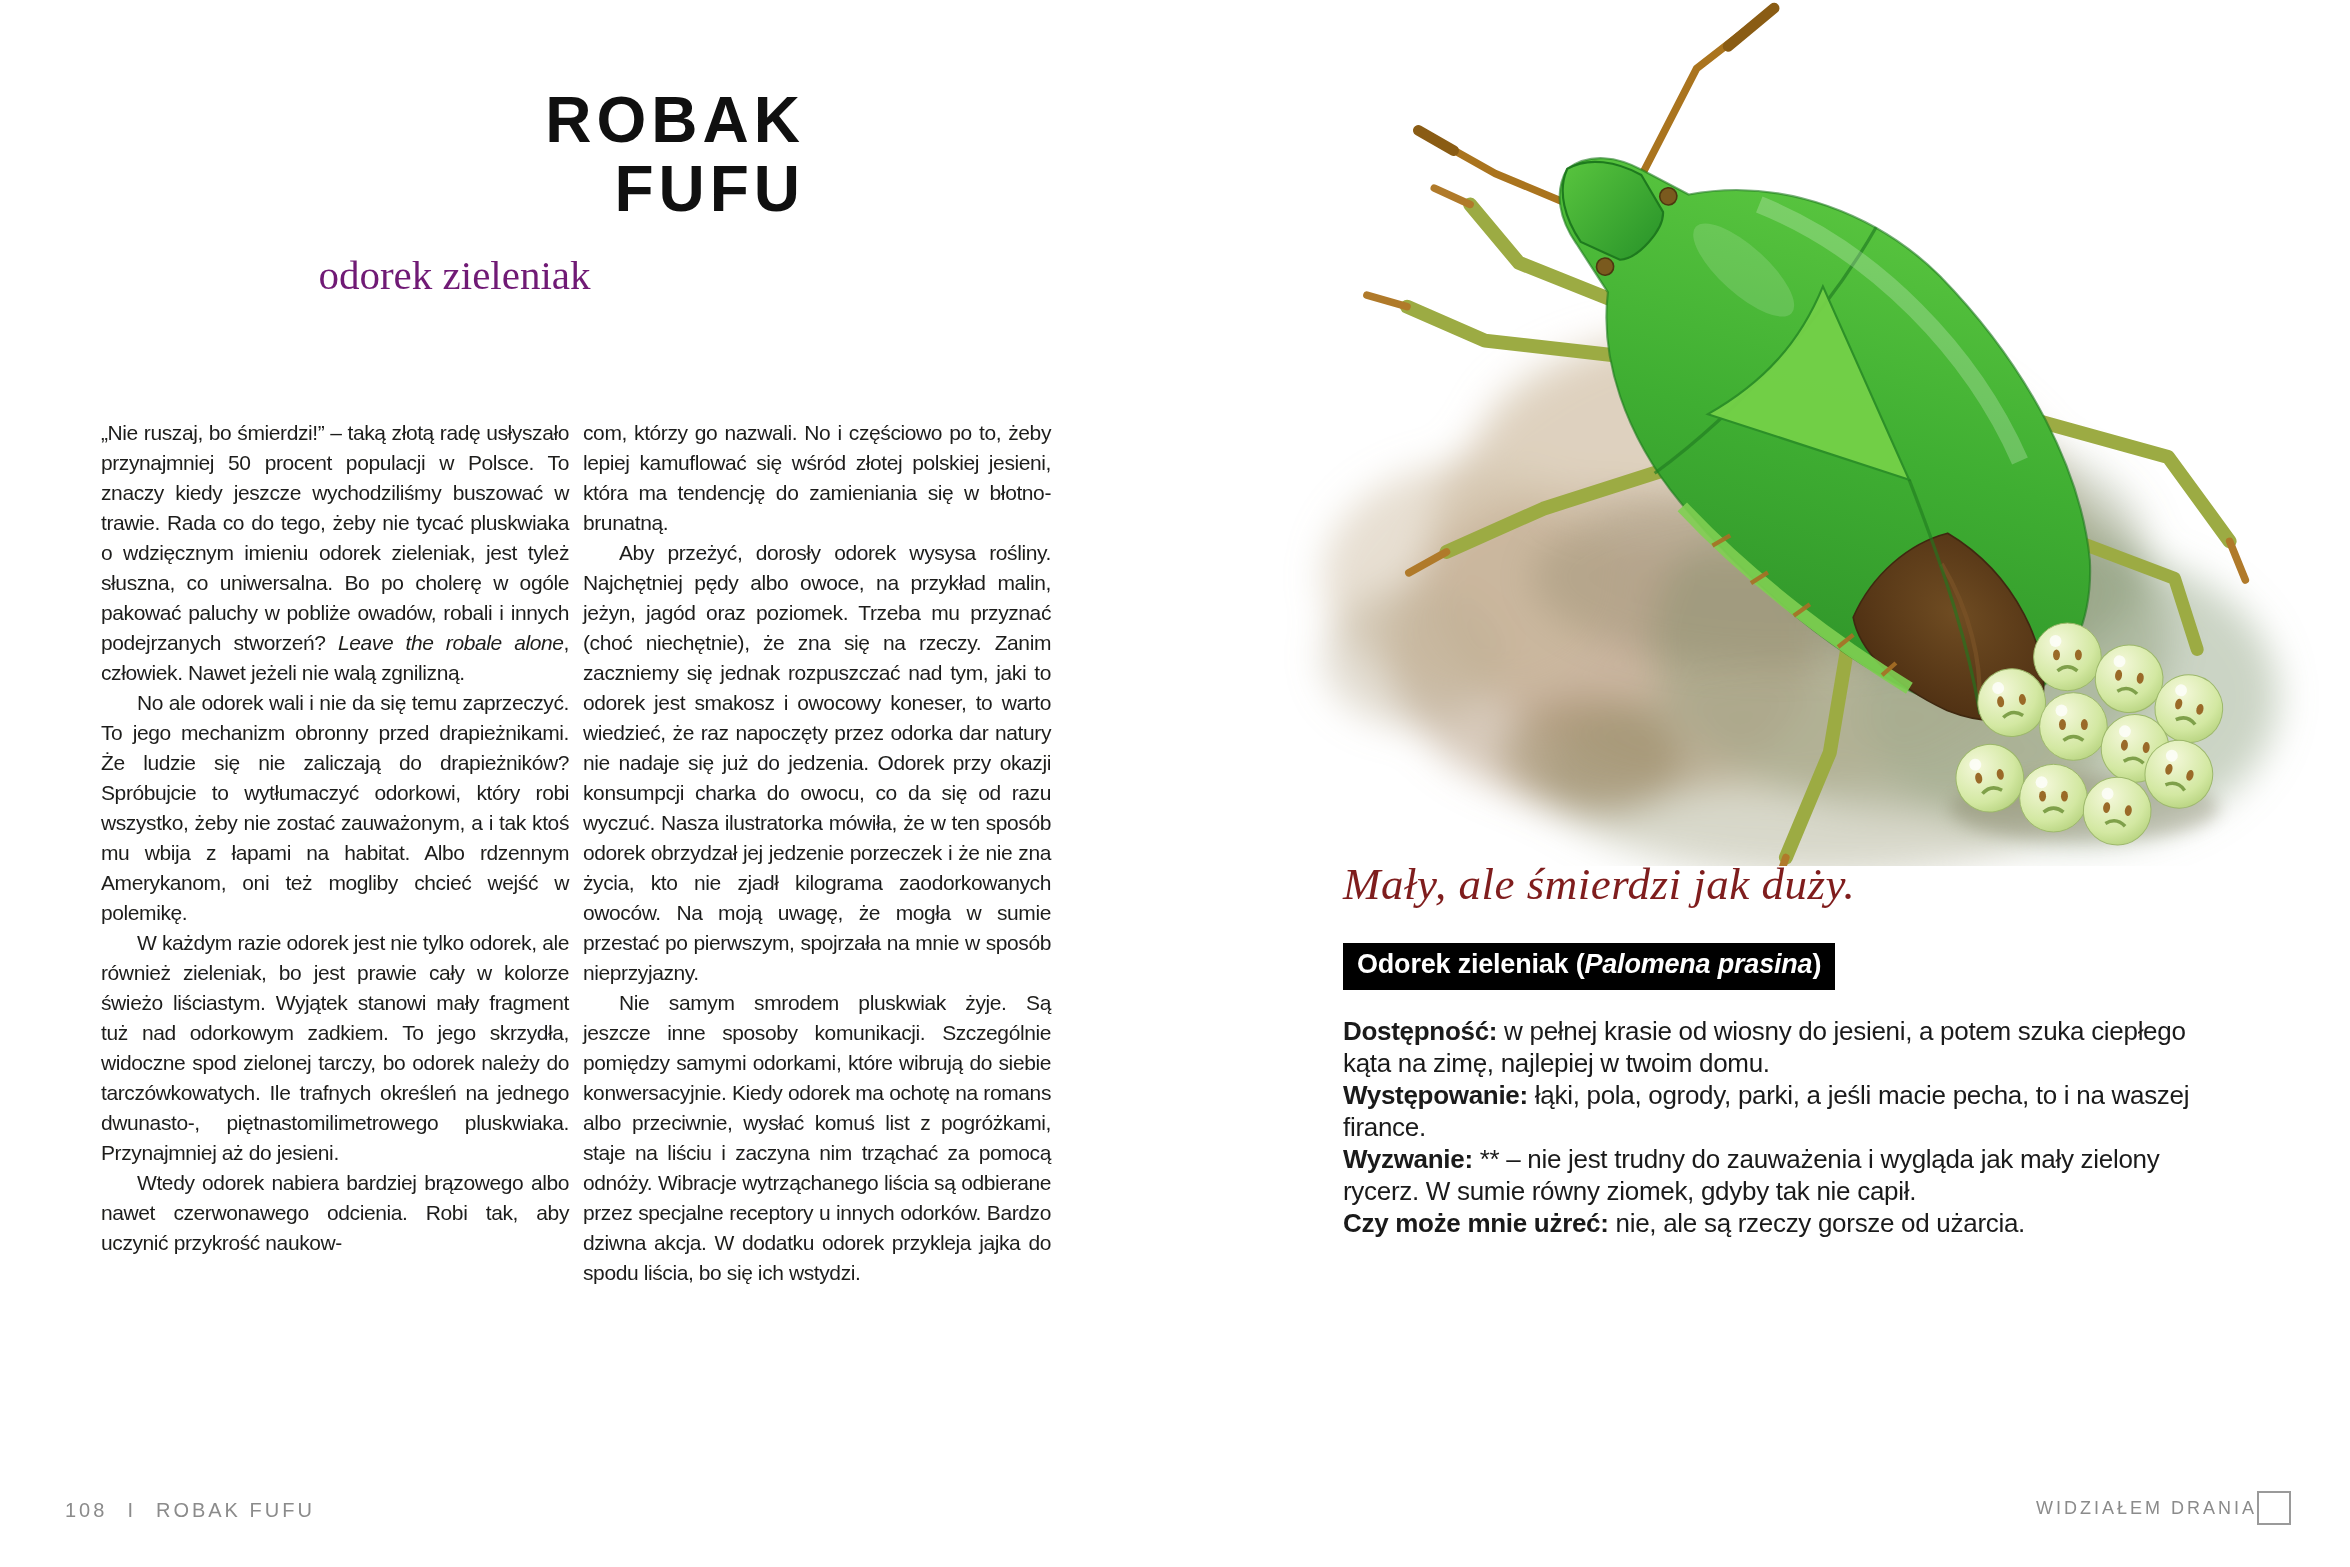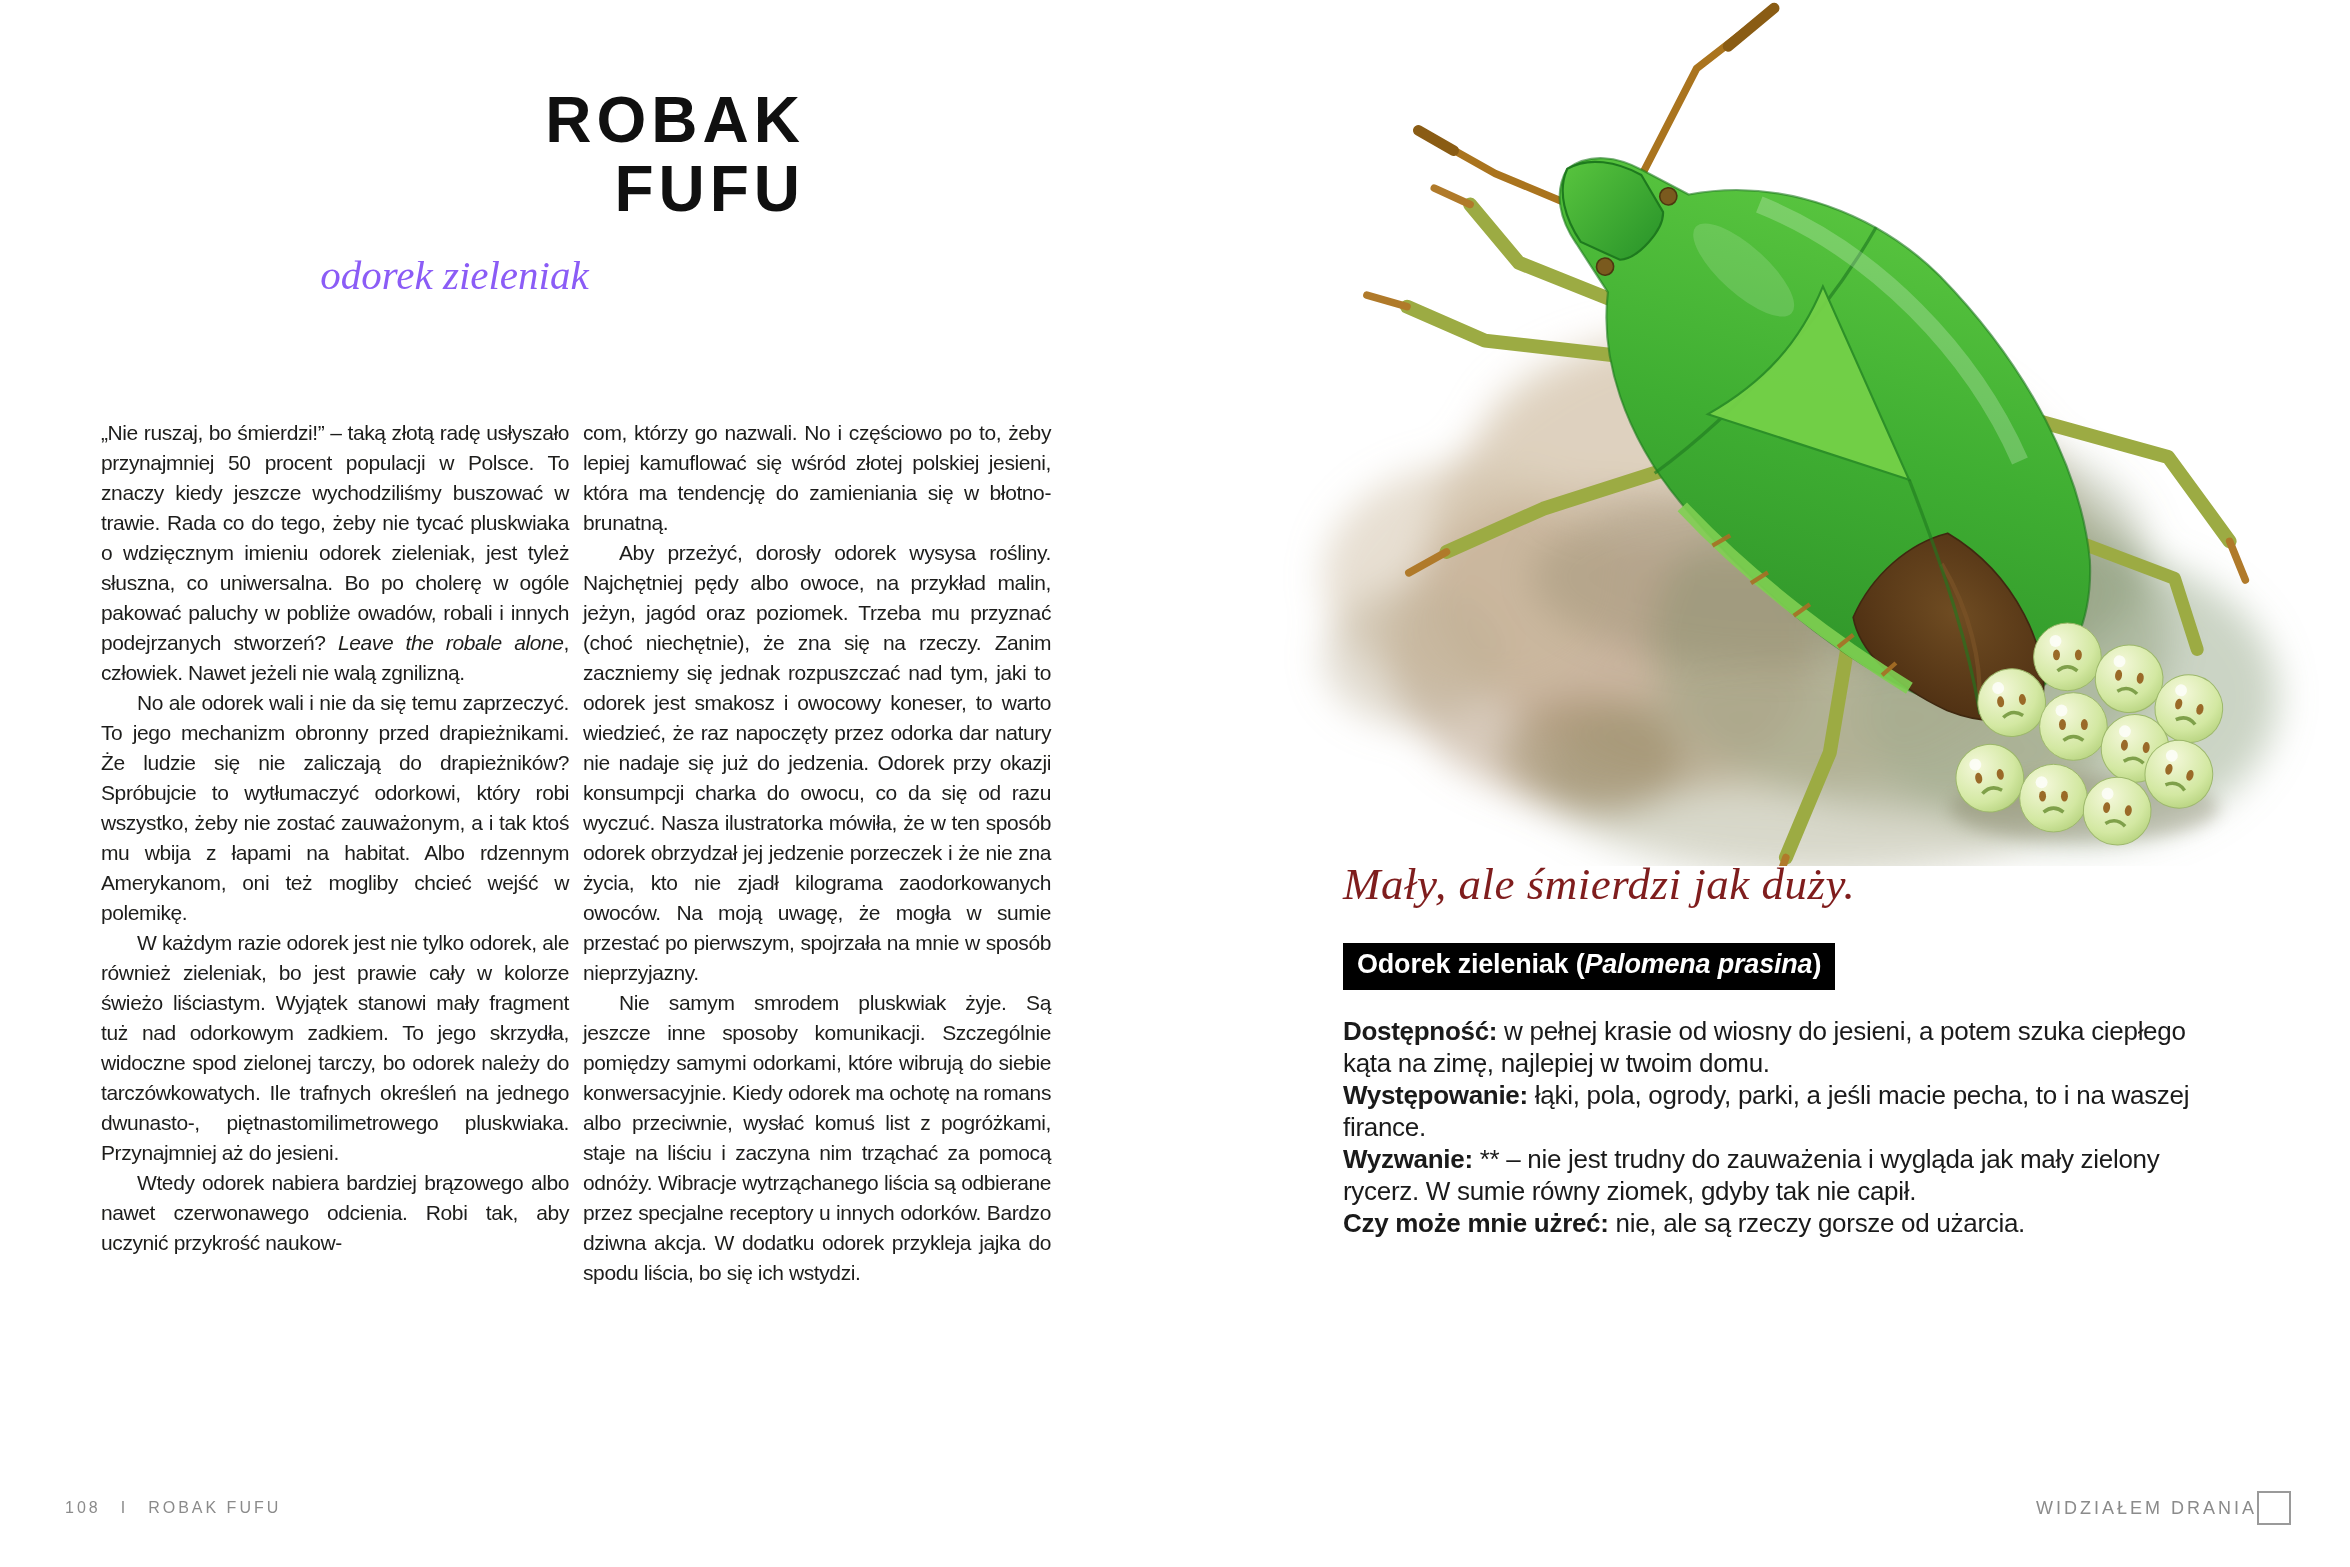--- a/index.html
+++ b/index.html
@@ -4,42 +4,42 @@
 <style>
   *{box-sizing:border-box}
   html,body{margin:0;padding:0;background:#ffffff}
   #page{position:relative;width:2350px;height:1567px;background:#ffffff;
         font-family:"Liberation Sans",sans-serif;color:#1d1d1b;overflow:hidden}
 
   
   .title-block{position:absolute;left:104px;top:86px;width:701px;text-align:right}
   .title-line{font-size:64px;line-height:69px;font-weight:700;letter-spacing:5px;color:#101010}
   .subtitle{position:absolute;left:104px;top:251px;width:701px;text-align:center;
-            font-family:"Liberation Serif",serif;font-style:italic;font-size:41px;color:#8b5cf6}
+            font-family:"Liberation Serif",serif;font-size:41px;color:#701a75}
   .col{position:absolute;top:418px;width:468px}
   #col1{left:101px}
   #col2{left:583px}
   .para{margin:0;text-align:justify;font-size:21px;line-height:30px;letter-spacing:-0.4px}
   .para + .para{text-indent:36px}
   .para em{font-style:italic}
 
   
   .illustration{position:absolute;left:1174px;top:0;width:1176px;height:866px}
   .caption{position:absolute;left:1343px;top:858px;font-family:"Liberation Serif",serif;
            font-style:italic;font-size:45px;color:#7f1d1d;letter-spacing:0.5px}
   .species-label{position:absolute;left:1343px;top:943px;background:#000;color:#fff;
                  font-weight:700;font-size:27px;line-height:27px;padding:8px 14px 12px;letter-spacing:-0.2px}
   .species-label .latin{font-style:italic}
   .facts{position:absolute;left:1343px;top:1015px;width:861px}
   .fact{margin:0;font-size:26px;line-height:32px;letter-spacing:-0.3px;color:#1a1a1a}
   .fact strong{font-weight:700}
 
   
   .footer-left{position:absolute;left:65px;top:1499px;display:flex;align-items:center;
-               font-size:16px;letter-spacing:3px;color:#8b8b8b}
+               font-size:20px;letter-spacing:3px;color:#8b8b8b}
   .footer-left .divider{margin:0 20px;color:#8b8b8b}
   .footer-right{position:absolute;right:59px;top:1491px;display:flex;align-items:center;}
   .footer-right .book-title{font-size:18px;letter-spacing:3px;color:#8b8b8b}
   .sighting-box{width:34px;height:34px;border:2px solid #9a9a9a;background:#fff}
 </style>
 </head>
 <body>
 
 <div id="page">
 

